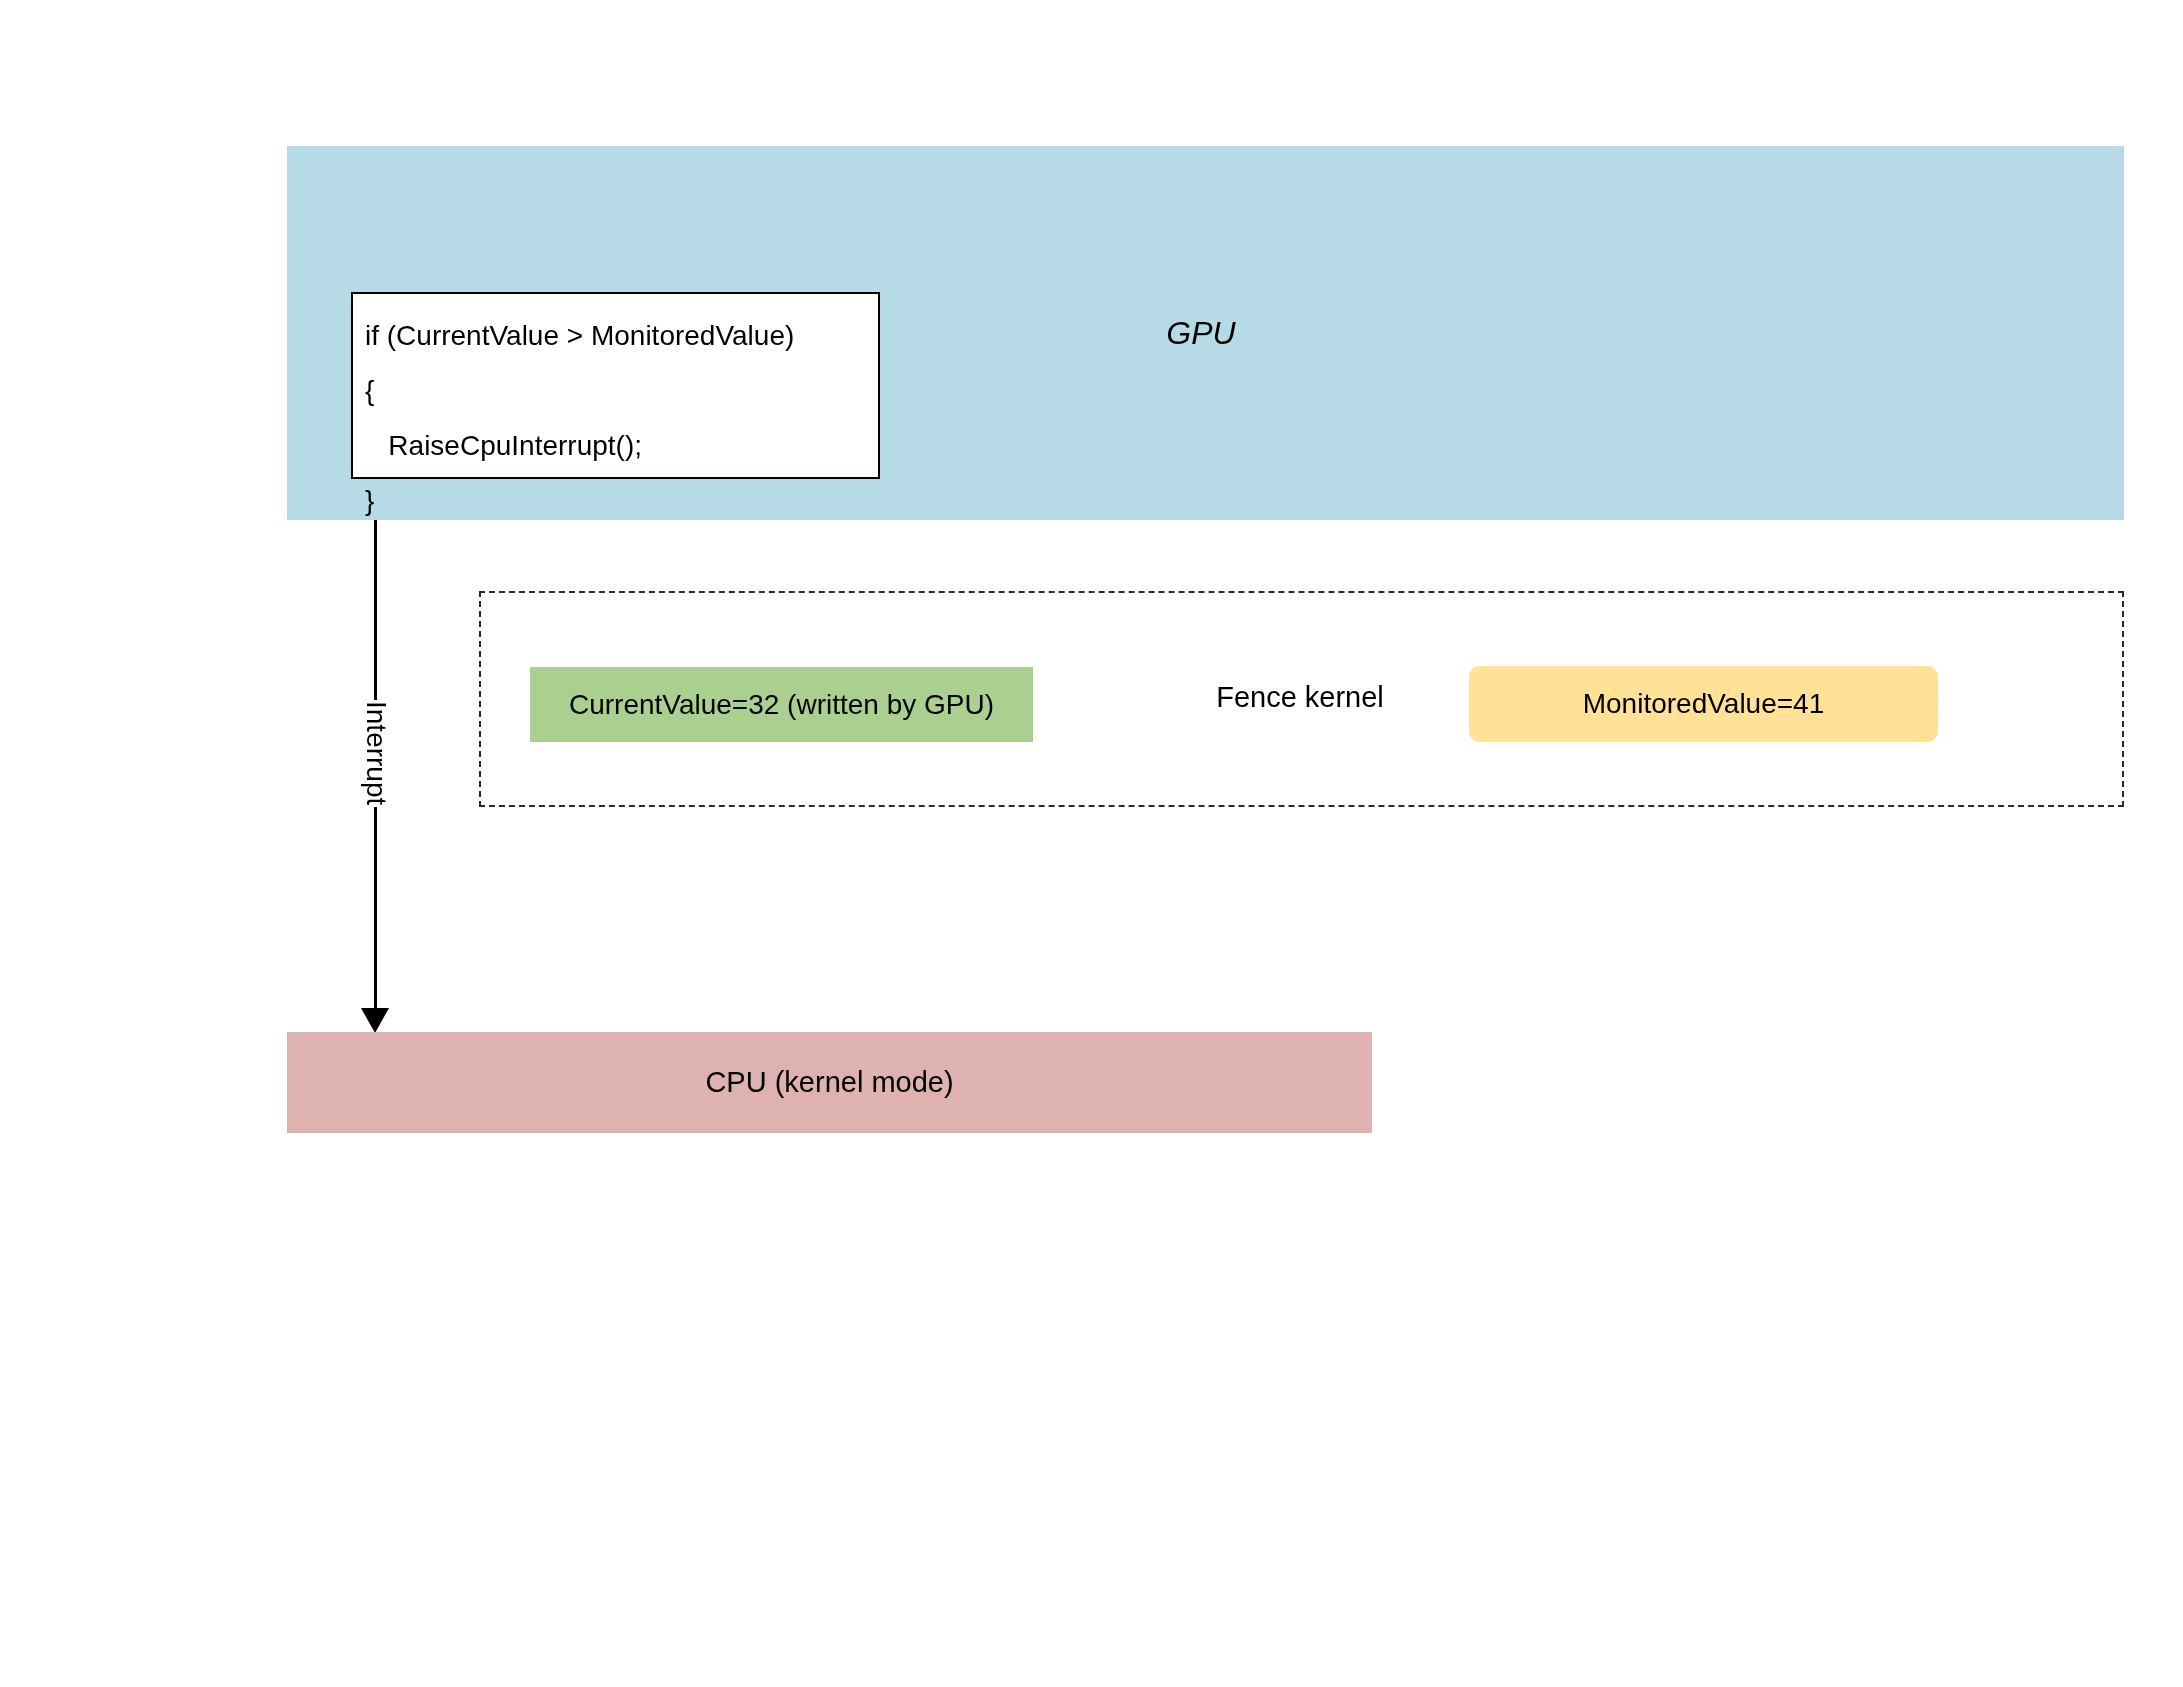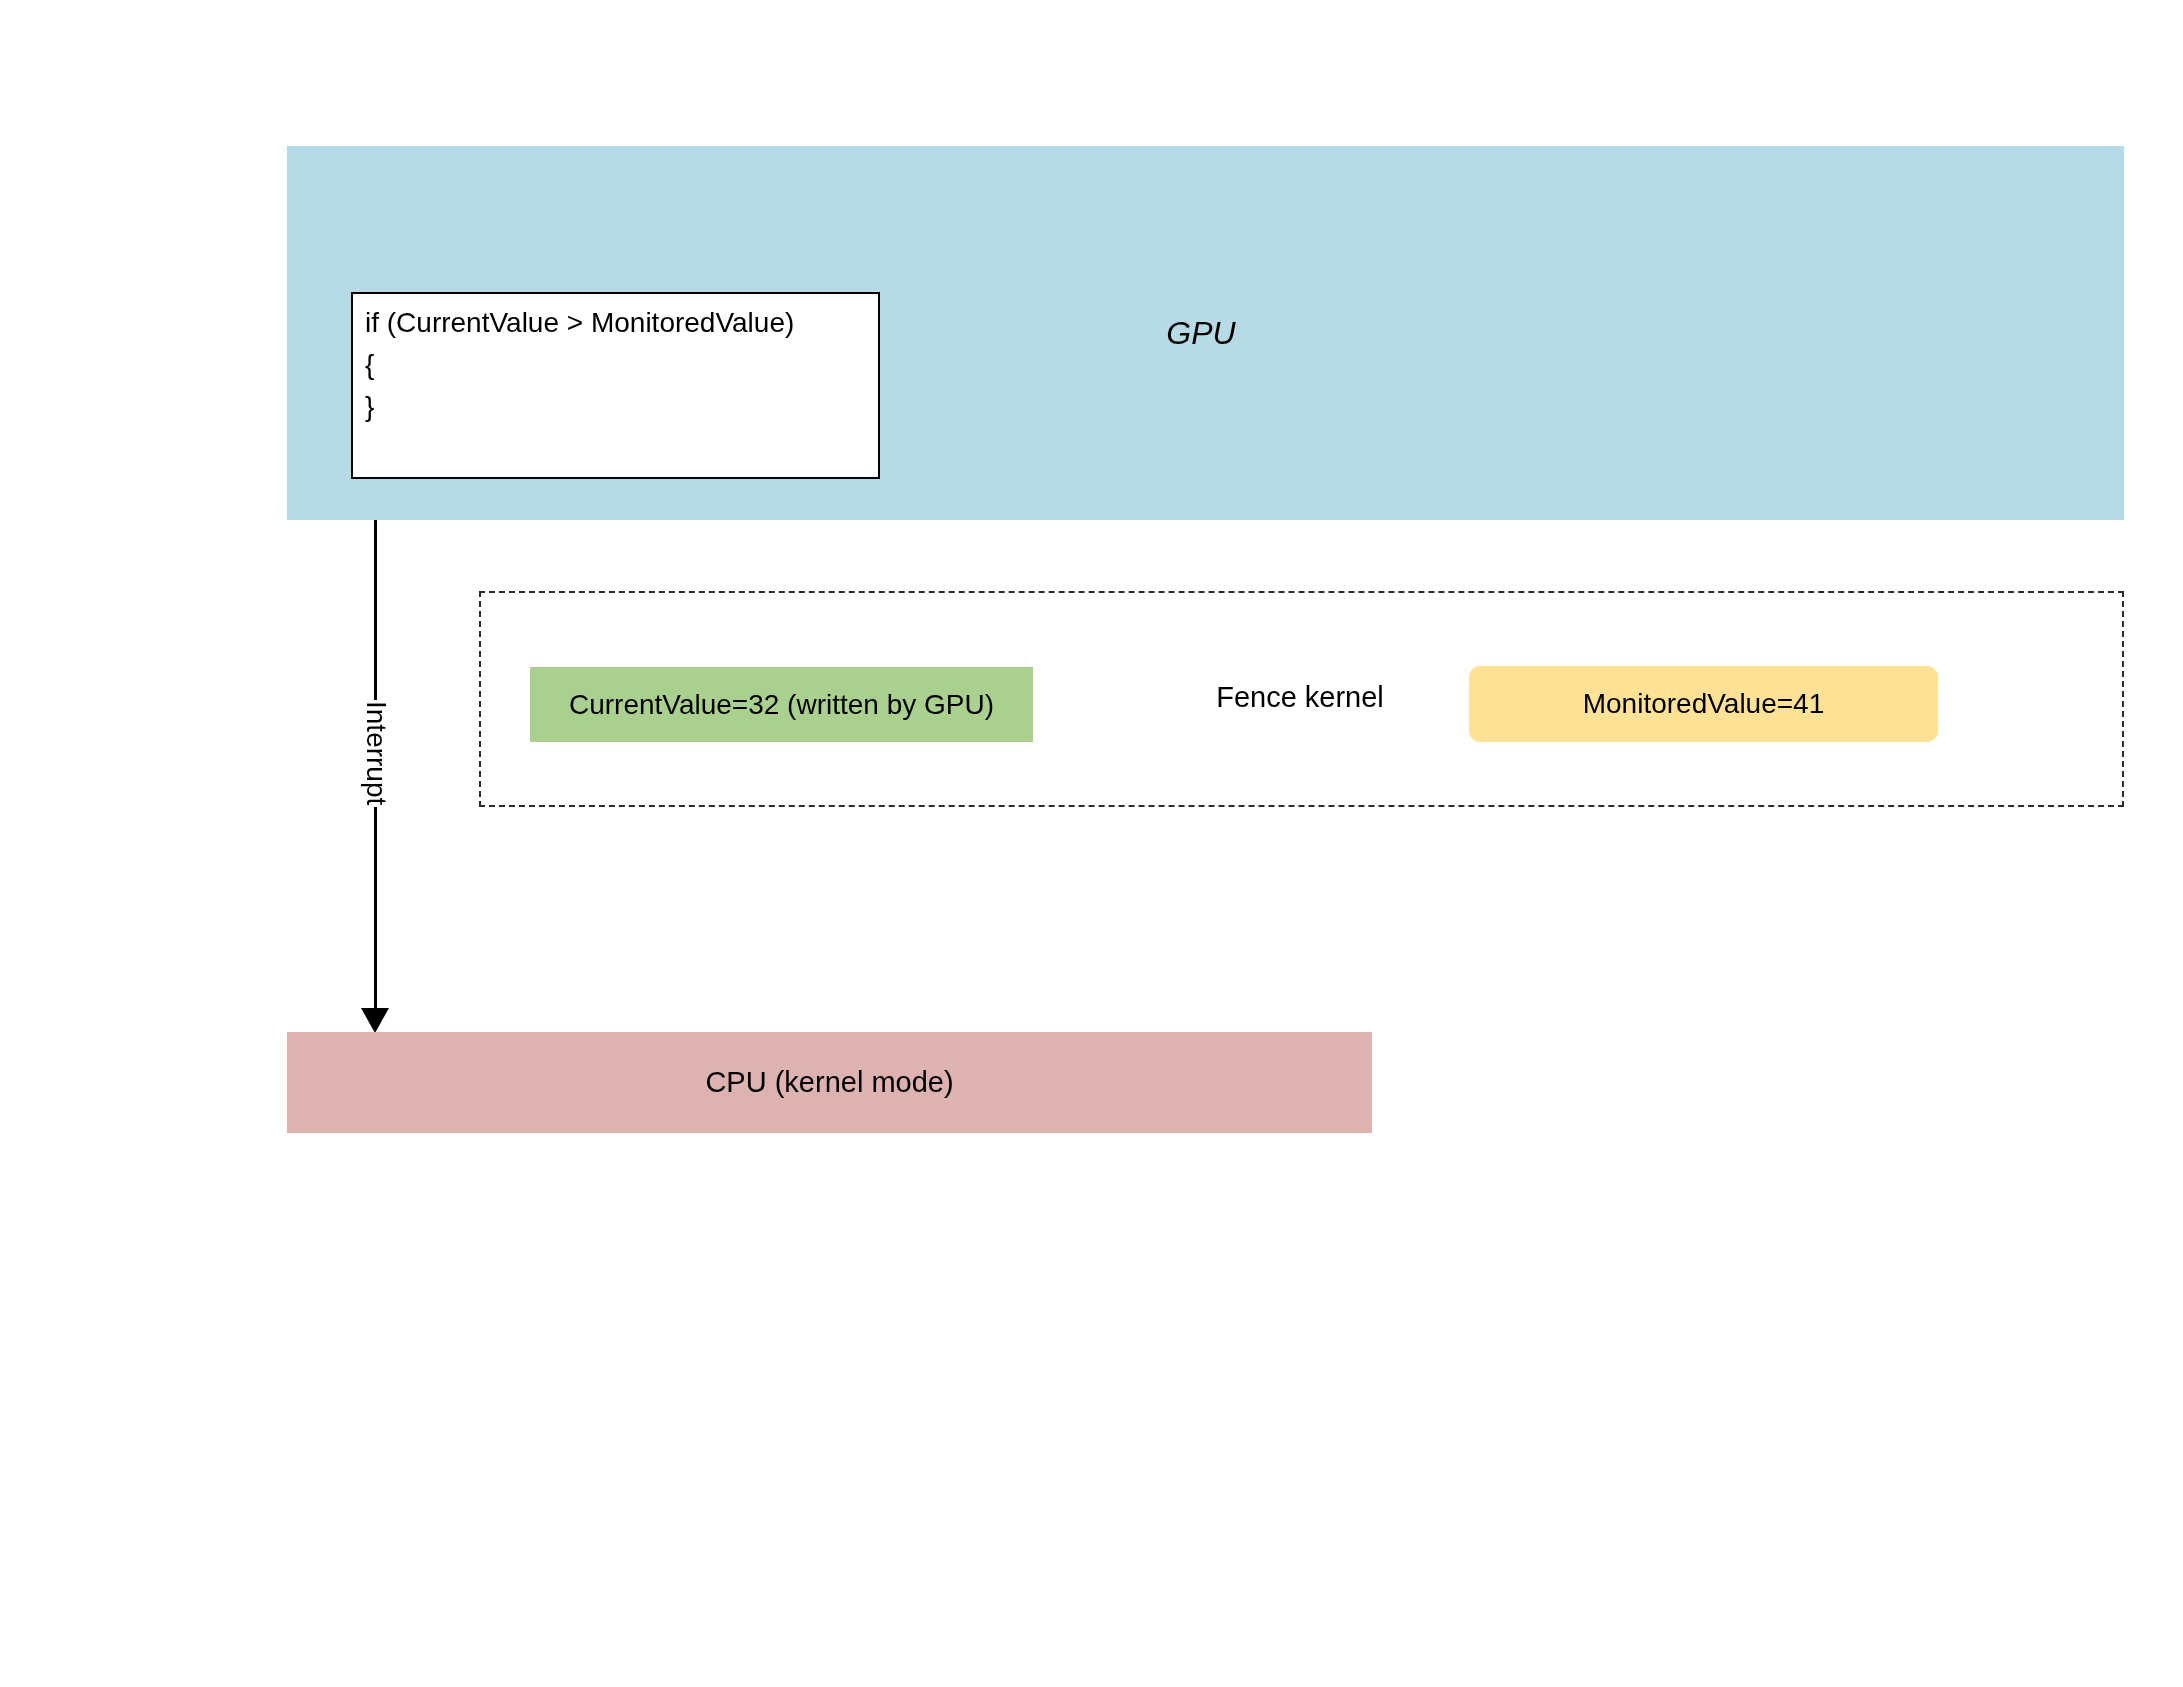--- a/index.html
+++ b/index.html
@@ -32,20 +32,21 @@
     width: 529px; height: 187px;
     background: #ffffff;
     border: 2px solid #000000;
     box-sizing: border-box;
     padding: 8px 12px;
   }
   .code-line {
     font-size: 28px;
     line-height: 42px;
     white-space: pre;
+    margin-top: 13px;
   }
 
   #dashed-box {
     left: 479px; top: 591px;
     width: 1645px; height: 216px;
     border: 2px dashed #2b2b2b;
     box-sizing: border-box;
   }
   #fence-label {
     left: 1300px; top: 681px;
@@ -101,20 +102,21 @@
 </head>
 <body>
 
 <div class="abs" id="gpu-rect" style="background-color: rgb(183, 219, 230);"></div>
 
 <div class="abs" id="gpu-label">GPU</div>
 
 <div class="abs" id="code-box">
   <div class="code-line">if (CurrentValue &gt; MonitoredValue)</div>
   <div class="code-line">{</div>
+  <div class="code-line">   RaiseCpuInterrupt();</div>
   <div class="code-line">}</div>
 </div>
 
 <div class="abs" id="dashed-box"></div>
 
 <div class="abs value-box" id="green-box" style="background-color: rgb(169, 208, 142);">CurrentValue=32 (written by GPU)</div>
 
 <div class="abs" id="fence-label">Fence kernel</div>
 
 <div class="abs value-box" id="yellow-box" style="background-color: rgb(255, 226, 150);">MonitoredValue=41</div>

